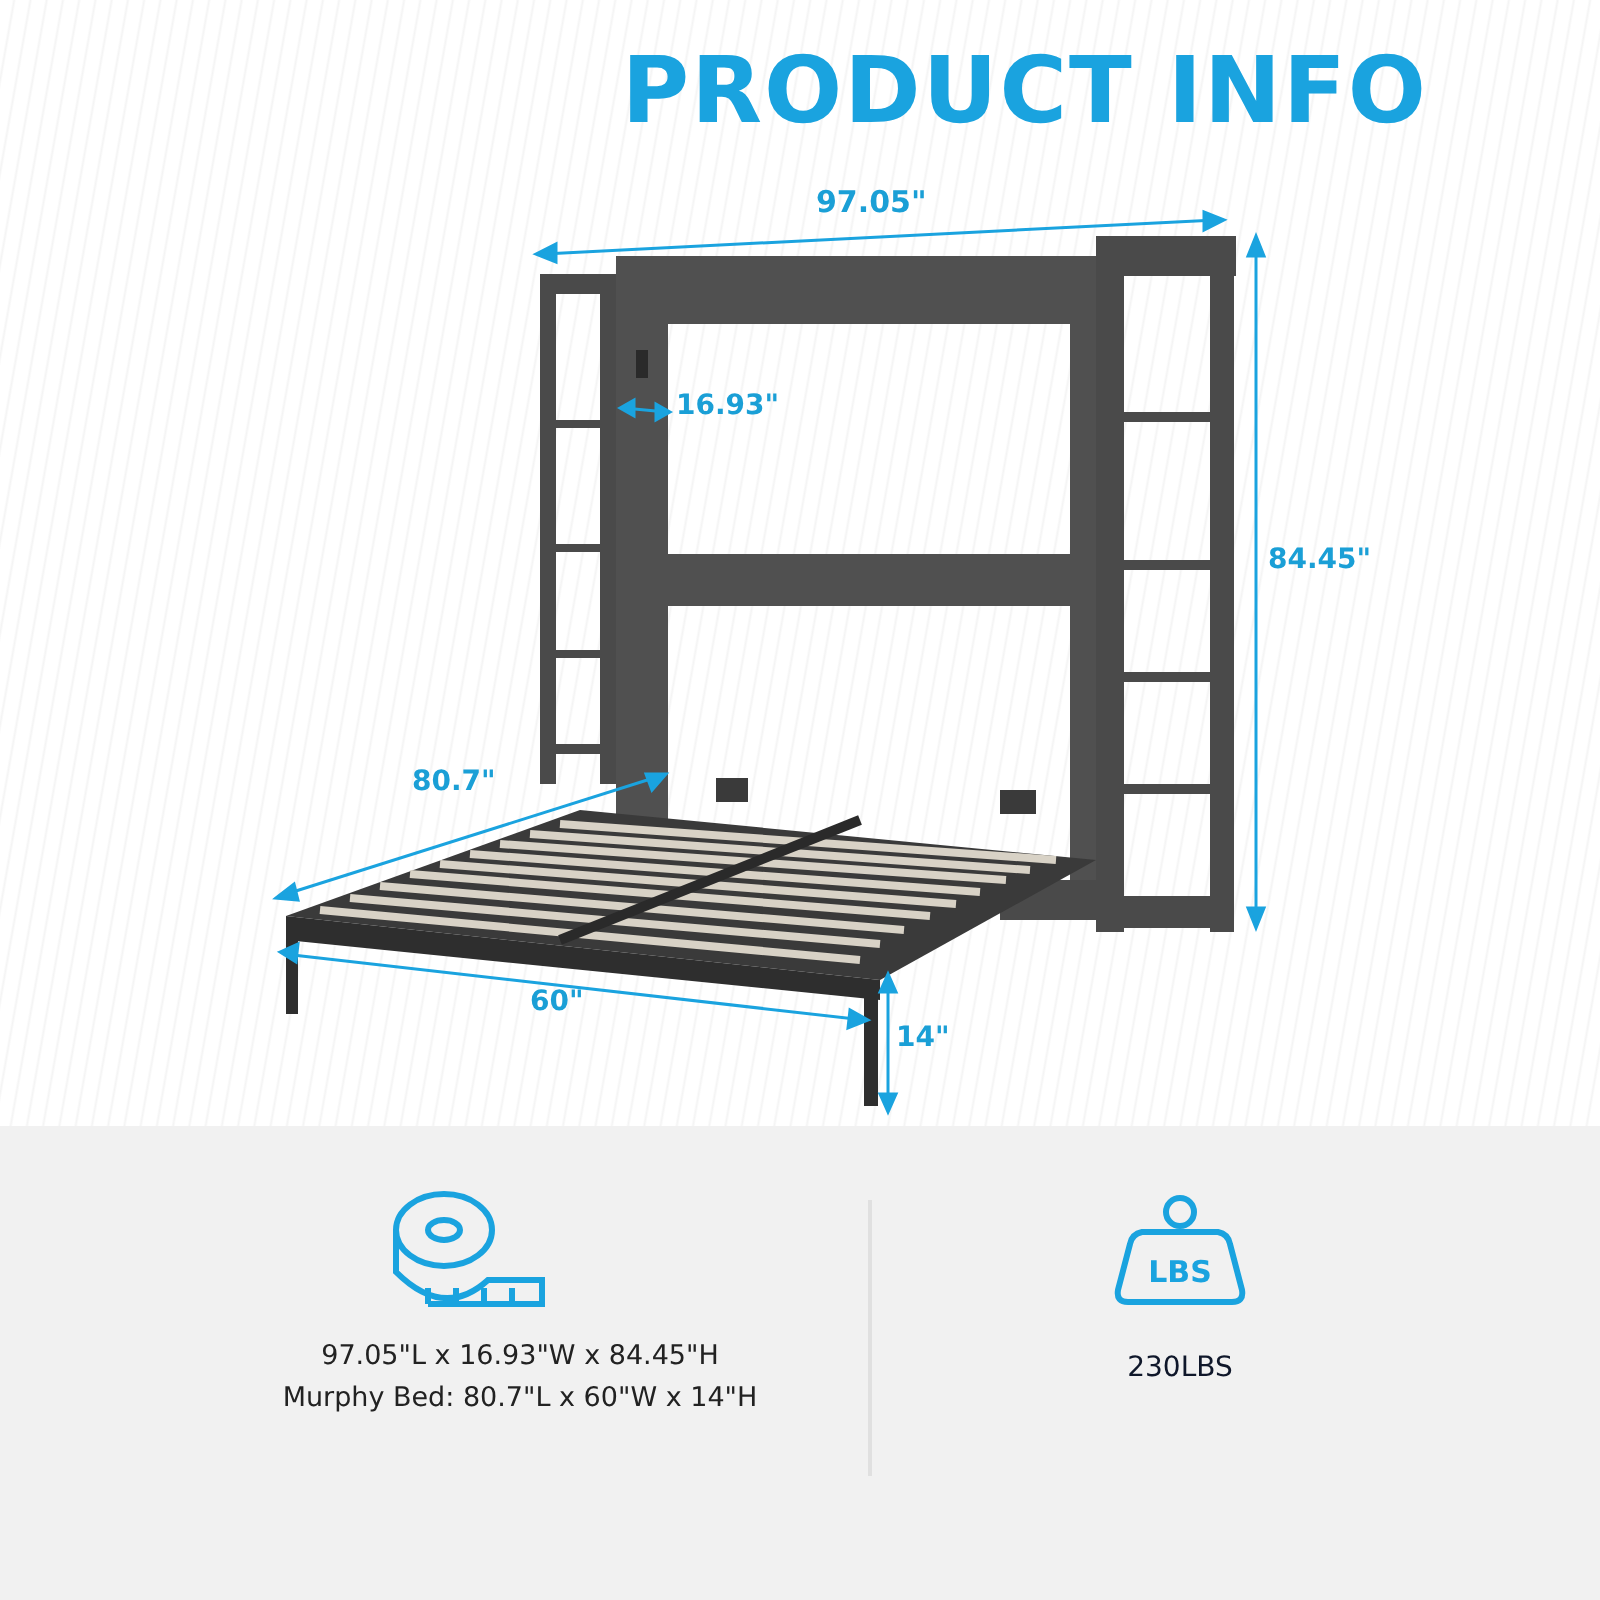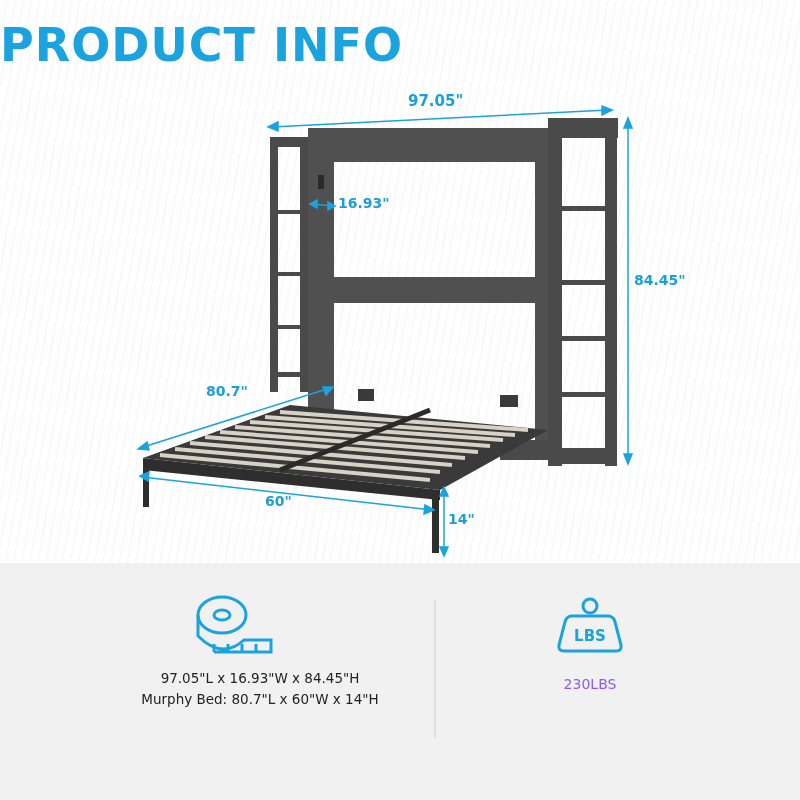--- a/index.html
+++ b/index.html
@@ -1,24 +1,24 @@
 <!DOCTYPE html>
 <html><head>
   <meta charset="utf-8">
   <style>
     html, body { margin:0; padding:0; }
     body { width:800px; height:800px; position:relative; overflow:hidden; background:#ffffff; font-family:"DejaVu Sans", sans-serif; }
     .top { position:absolute; left:0; top:0; width:800px; height:563px;
       background: repeating-linear-gradient(100deg, #ffffff 0px, #ffffff 6px, #f4f4f4 7px, #ffffff 8px); }
-    .title { position:absolute; left:0; top:18px; width:714px; text-align:left; color:#1aa3df; font-weight:bold; font-size:46px; letter-spacing:1px; font-family:"DejaVu Sans", sans-serif; }
+    .title { position:absolute; left:0; top:18px; width:714px; text-align:right; color:#1aa3df; font-weight:bold; font-size:46px; letter-spacing:1px; font-family:"DejaVu Sans", sans-serif; }
     .bottom { position:absolute; left:0; top:563px; width:800px; height:237px; background:#f1f1f1; }
     .divider { position:absolute; left:434px; top:600px; width:2px; height:138px; background:#e0e0e0; }
     .dim { position:absolute; color:#1a9fd6; font-weight:bold; font-size:14px; font-family:"DejaVu Sans", sans-serif; }
     .specs { position:absolute; left:80px; top:668px; width:360px; text-align:center; color:#222; font-size:13.5px; line-height:21px; font-family:"DejaVu Sans", sans-serif; }
-    .weight { position:absolute; left:530px; top:676px; width:120px; text-align:center; color:#8b5cf6; font-size:14px; font-family:"DejaVu Sans", sans-serif; }
+    .weight { position:absolute; left:530px; top:676px; width:120px; text-align:center; color:#0f172a; font-size:14px; font-family:"DejaVu Sans", sans-serif; }
     svg { position:absolute; left:0; top:0; }
   </style>
 </head>
 <body>
 
 <div class="top"></div>
 <div class="title">PRODUCT INFO</div>
 
 <svg width="800" height="563">
 

